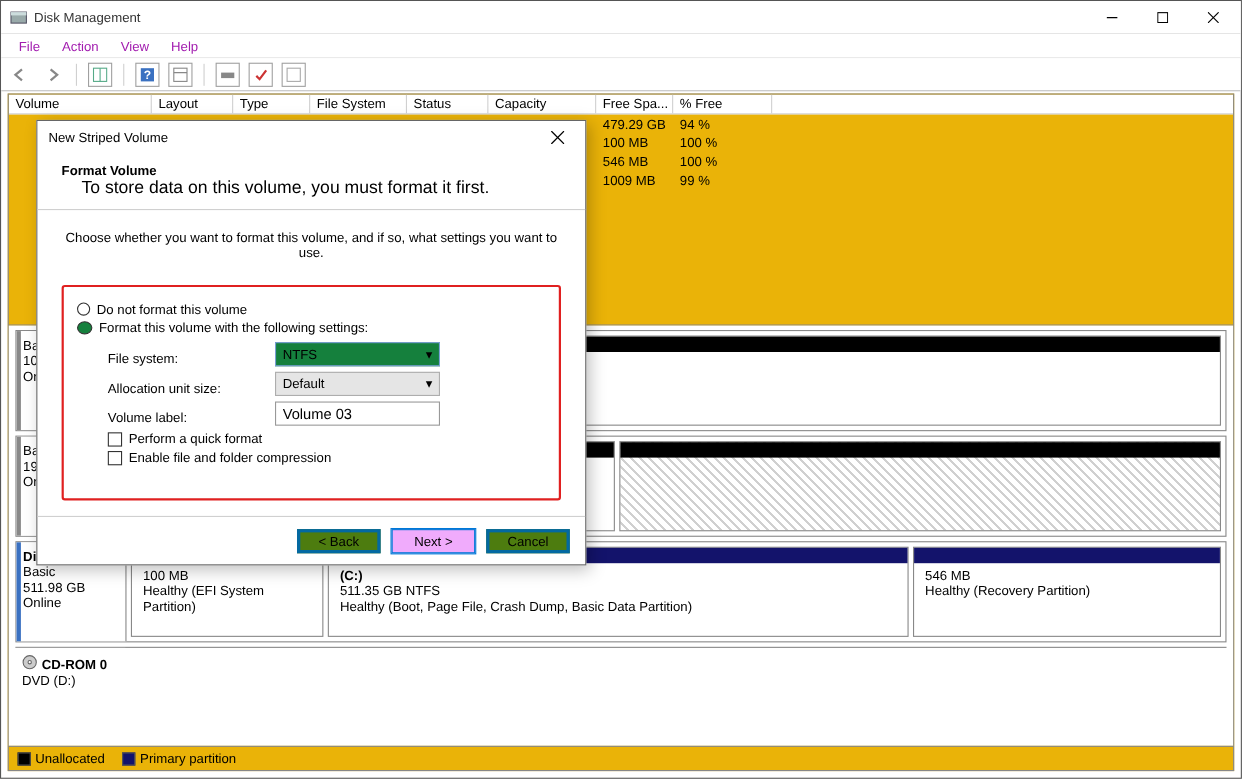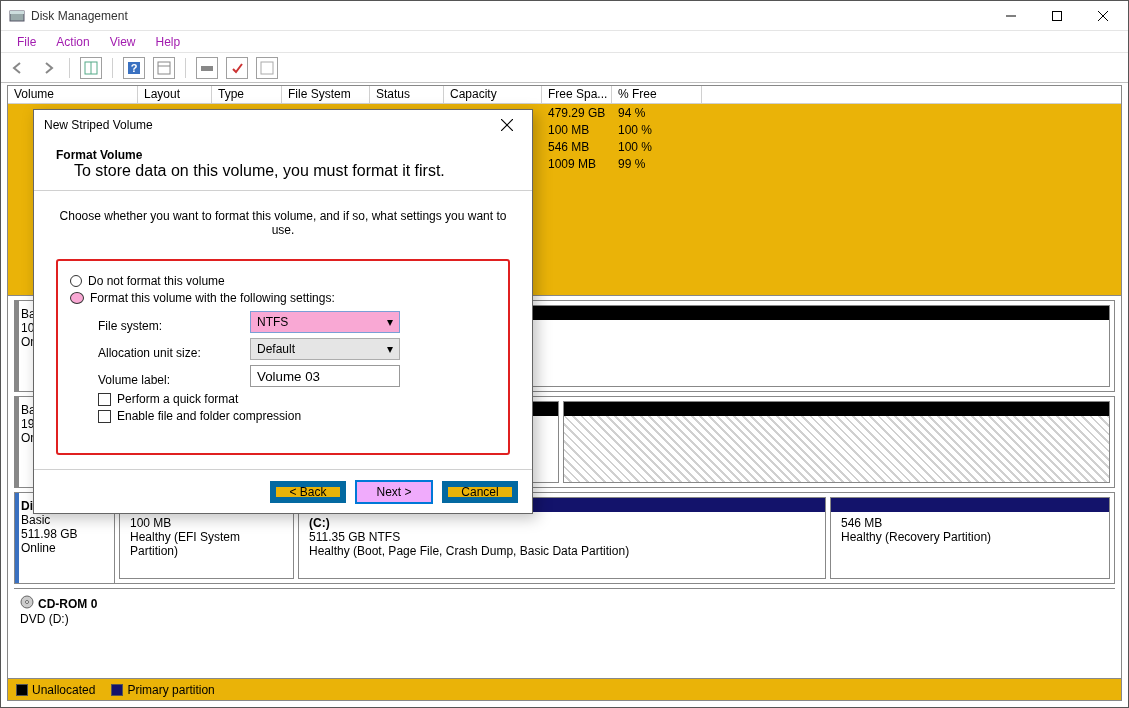--- a/index.html
+++ b/index.html
@@ -45,27 +45,27 @@
   .dlg-head .s{font-size:16px;margin-left:18px;}
   .dlg-body{padding:18px 22px 14px 22px;}
   .dlg-body .intro{text-align:center;margin-bottom:22px;}
   .opts{border:2px solid #e02020;padding:10px 12px 27px 12px;border-radius:3px;}
   .radio{display:flex;align-items:center;gap:6px;margin:3px 0;font-size:12px;}
   .radio .r{width:12px;height:12px;border:1px solid #333;border-radius:50%;display:inline-flex;align-items:center;justify-content:center;}
   .radio .r.sel::after{content:"";width:6px;height:6px;background:#000;border-radius:50%;}
   .fields{margin:6px 0 4px 28px;}
   .frow{display:flex;align-items:flex-end;margin:5px 0;gap:22px;}
   .frow .lab{width:130px;}
-  .sel{width:150px;height:22px;border:1px solid #7a9fd6;background:#f9a8d4;display:flex;align-items:center;justify-content:space-between;padding:0 6px;}
+  .sel{width:150px;height:22px;border:1px solid #7a9fd6;background:#15803d;display:flex;align-items:center;justify-content:space-between;padding:0 6px;}
   .sel.gray{background:#e5e5e5;border-color:#adadad;}
   .inp{width:150px;height:22px;border:1px solid #999;padding:0 6px;}
   .chk{display:flex;align-items:center;gap:6px;margin:3px 0 3px 28px;}
   .chk .c{width:13px;height:13px;border:1px solid #333;}
   .dlg-foot{height:44px;border-top:1px solid #d0d0d0;display:flex;align-items:center;justify-content:flex-end;gap:10px;padding:0 14px;}
-  .btn{width:76px;height:22px;border:6px solid #0369a1;background:#eab308;font-size:12px;display:flex;align-items:center;justify-content:center;}
+  .btn{width:76px;height:22px;border:3px solid #0369a1;background:#4d7c0f;font-size:12px;display:flex;align-items:center;justify-content:center;}
   .btn.primary{border:1px solid #0078d7;background:#f0abfc;outline:1px solid #0078d7;}
 </style>
 </head>
 <body>
 
 <div class="titlebar">
   <div class="icon">
     <svg viewBox="0 0 16 16">
         <rect x="1" y="3" width="14" height="10" fill="#9aa" stroke="#556"></rect>
         <rect x="1" y="3" width="14" height="3" fill="#cdd"></rect>

